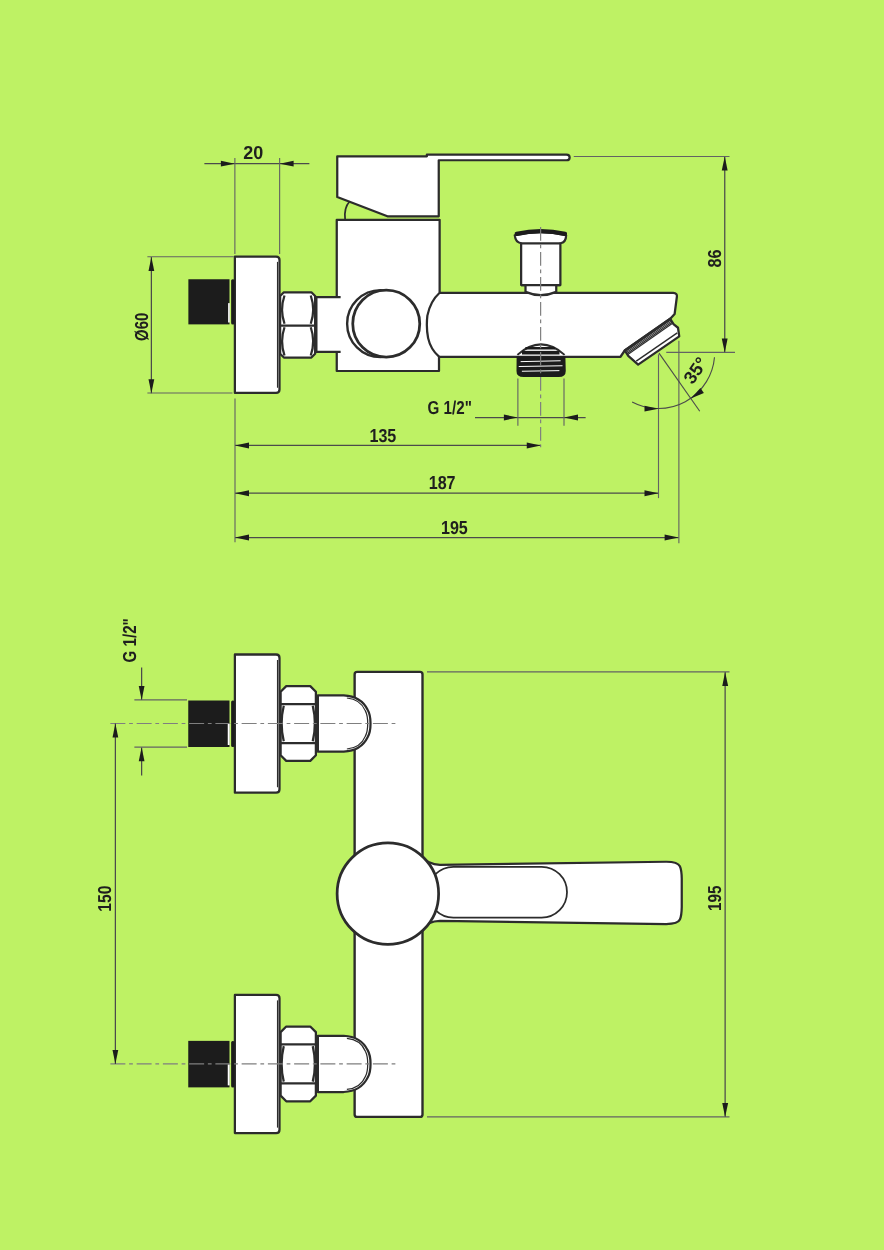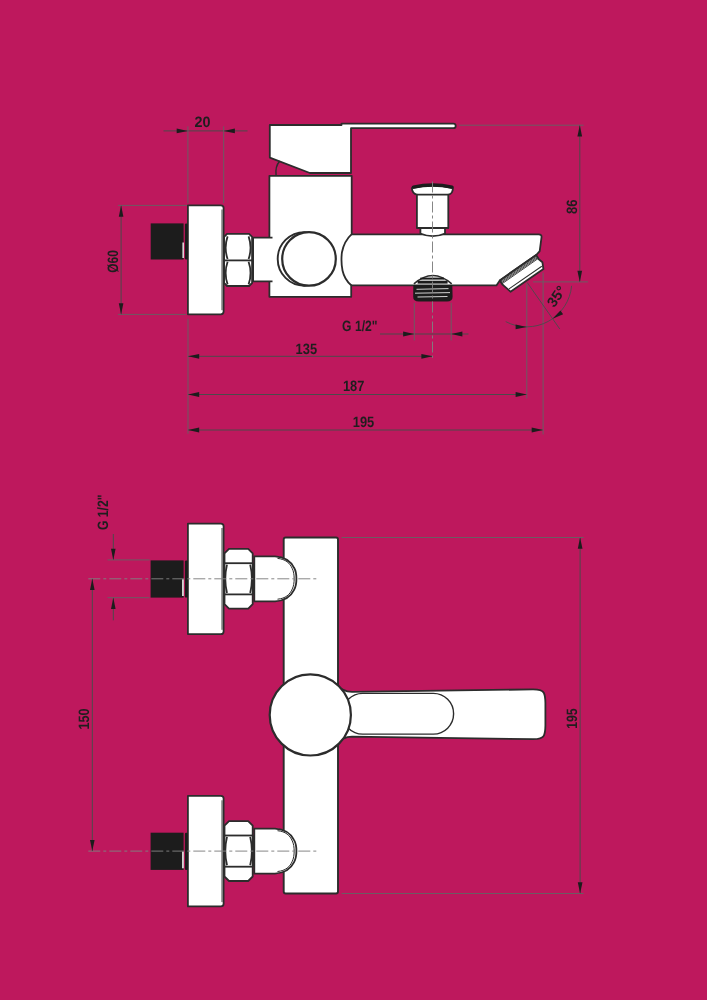--- a/index.html
+++ b/index.html
@@ -1,16 +1,16 @@
 <!DOCTYPE html>
 <html><head>
 <meta charset="utf-8">
 <style>
   html,body{margin:0;padding:0;background:#ffffff;-webkit-font-smoothing:antialiased;}
-  #page{width:707px;height:1000px;position:relative;background:#be185d;overflow:hidden;transform:translateZ(0);will-change:transform;}
+  #page{width:707px;height:1000px;position:relative;background:#bef264;overflow:hidden;transform:translateZ(0);will-change:transform;}
   svg{position:absolute;left:0;top:0;}
   text{font-family:"Liberation Sans",sans-serif;font-weight:700;fill:rgba(30,30,30,0.996);text-rendering:geometricPrecision;}
 </style>
 </head>
 <body>
 <div id="page">
 <svg width="707" height="1000" viewBox="0 0 707 1000">
 
 <g stroke-linejoin="round" stroke-linecap="butt" fill="none" stroke="#2c2c2c" stroke-width="1.8">
 

